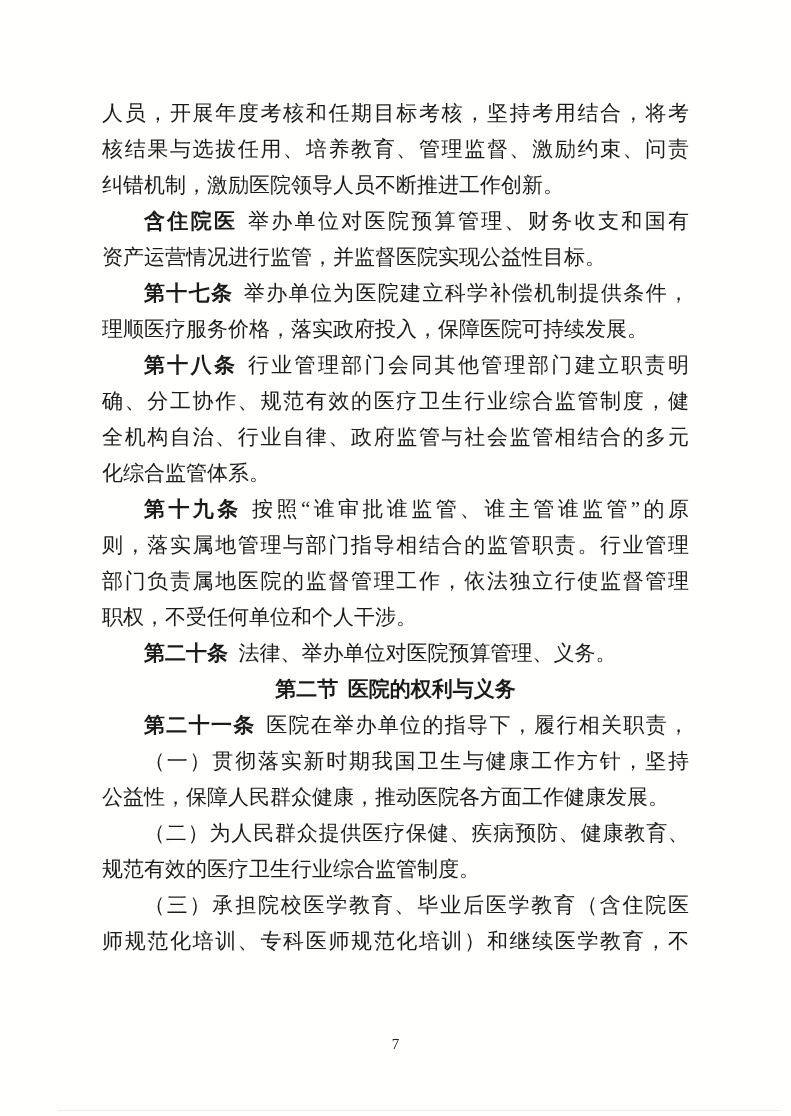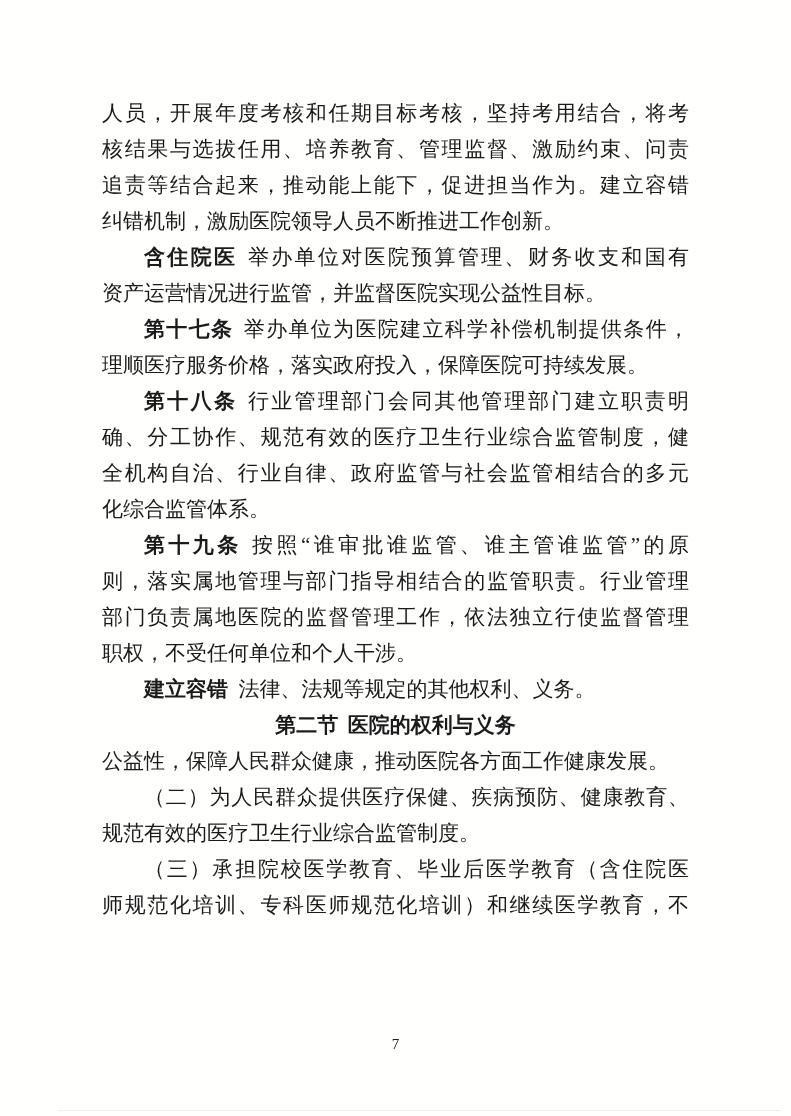--- a/index.html
+++ b/index.html
@@ -67,44 +67,45 @@
   }
 </style>
 </head>
 <body>
 
 <div class="page">
   <div class="content">
 
     <div class="line fill"><span>人员，开展年度考核和任期目标考核，坚持考用结合，将考</span></div>
     <div class="line fill"><span>核结果与选拔任用、培养教育、管理监督、激励约束、问责</span></div>
-    <div class="line fill"><span>追责等结合起来，推动能上能下，促进担当作为。建立容错</span></div>
     <div class="line"><span>纠错机制，激励医院领导人员不断推进工作创新。</span></div>
 
     <div class="line fill indent"><span class="art">含住院医</span><span>举办单位对医院预算管理、财务收支和国有</span></div>
     <div class="line"><span>资产运营情况进行监管，并监督医院实现公益性目标。</span></div>
 
     <div class="line fill indent"><span class="art">第十七条</span><span>举办单位为医院建立科学补偿机制提供条件，</span></div>
     <div class="line"><span>理顺医疗服务价格，落实政府投入，保障医院可持续发展。</span></div>
 
     <div class="line fill indent"><span class="art">第十八条</span><span>行业管理部门会同其他管理部门建立职责明</span></div>
     <div class="line fill"><span>确、分工协作、规范有效的医疗卫生行业综合监管制度，健</span></div>
     <div class="line fill"><span>全机构自治、行业自律、政府监管与社会监管相结合的多元</span></div>
     <div class="line"><span>化综合监管体系。</span></div>
 
     <div class="line fill indent"><span class="art">第十九条</span><span>按照“谁审批谁监管、谁主管谁监管”的原</span></div>
     <div class="line fill"><span>则，落实属地管理与部门指导相结合的监管职责。行业管理</span></div>
     <div class="line fill"><span>部门负责属地医院的监督管理工作，依法独立行使监督管理</span></div>
     <div class="line"><span>职权，不受任何单位和个人干涉。</span></div>
 
-    <div class="line indent"><span class="art">建立容错</span><span>法律、法规等规定的其他权利、义务。</span></div>
+    <div class="line indent"><span class="art">第二十条</span><span>法律、举办单位对医院预算管理、义务。</span></div>
 
     <div class="line center"><span class="heading-num">第二节</span><span class="heading-title">医院的权利与义务</span></div>
 
+    <div class="line fill indent"><span class="art">第二十一条</span><span>医院在举办单位的指导下，履行相关职责，</span></div>
 
+    <div class="line fill indent"><span>（一）贯彻落实新时期我国卫生与健康工作方针，坚持</span></div>
     <div class="line"><span>公益性，保障人民群众健康，推动医院各方面工作健康发展。</span></div>
 
     <div class="line fill indent"><span>（二）为人民群众提供医疗保健、疾病预防、健康教育、</span></div>
     <div class="line"><span>规范有效的医疗卫生行业综合监管制度。</span></div>
 
     <div class="line fill indent"><span>（三）承担院校医学教育、毕业后医学教育（含住院医</span></div>
     <div class="line fill"><span>师规范化培训、专科医师规范化培训）和继续医学教育，不</span></div>
 
   </div>
 

